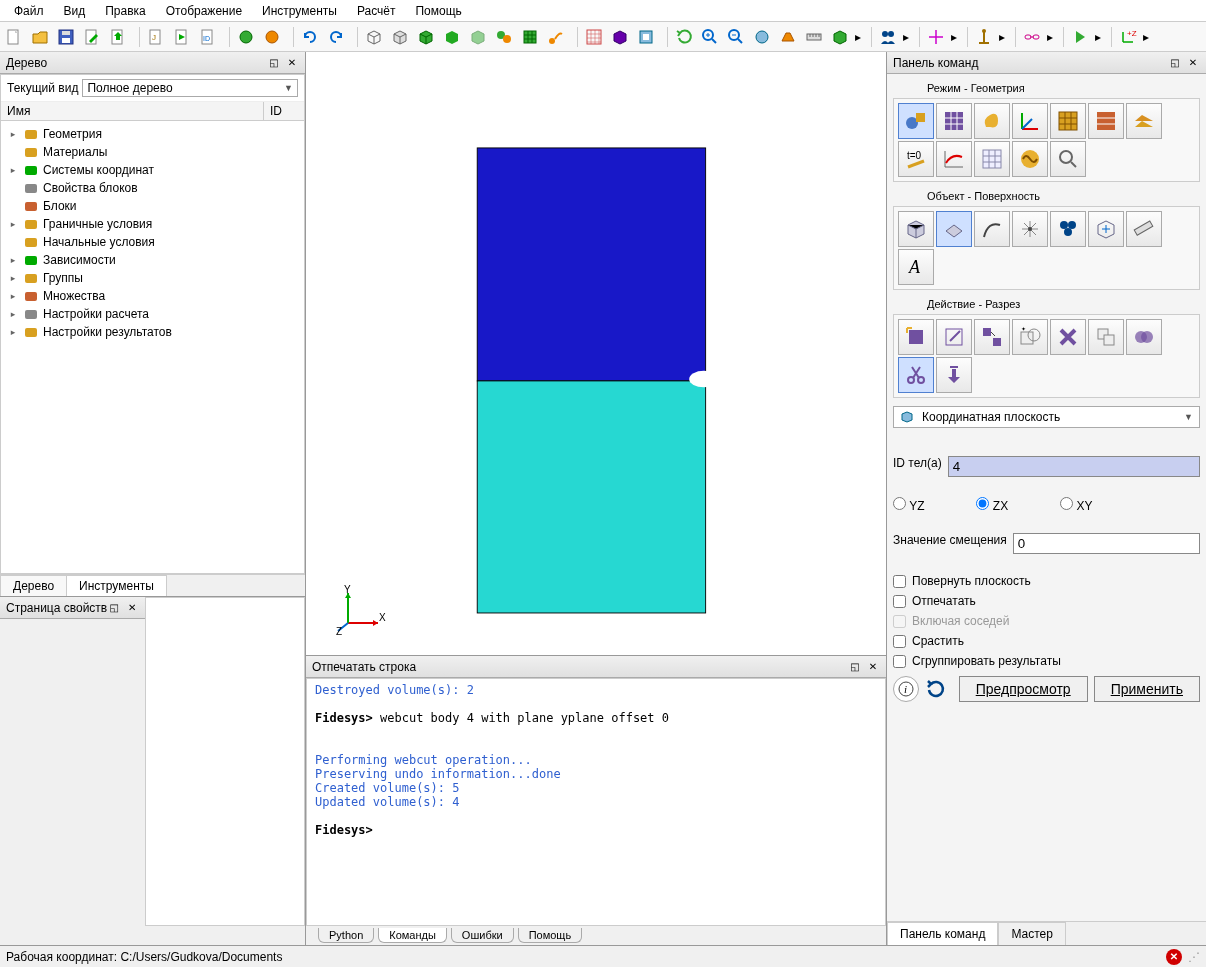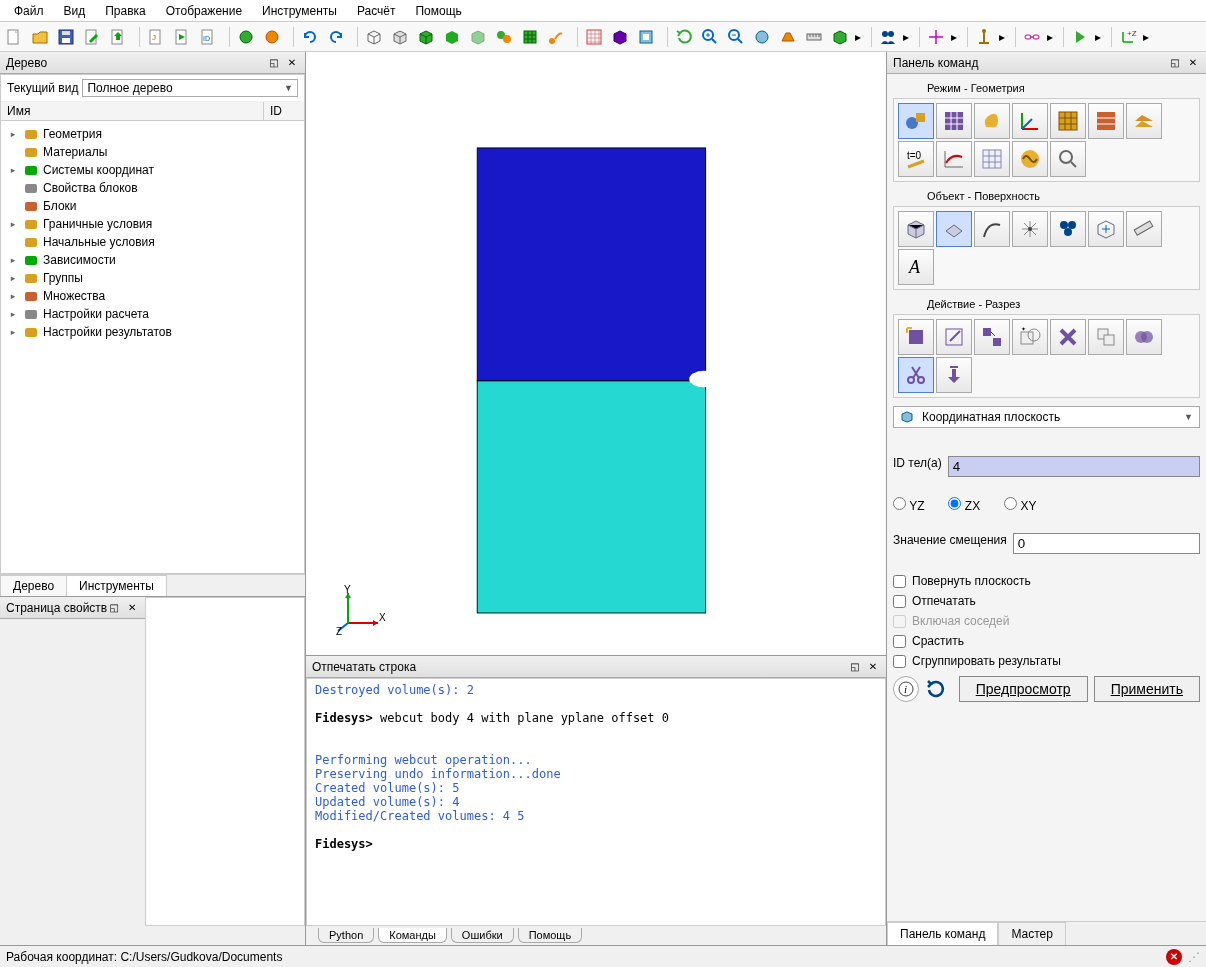--- a/index.html
+++ b/index.html
@@ -48,21 +48,21 @@
 .cp-btn.sel { background: #cfe0ff; border-color: #5080d0; }
 .cp-dropdown { display: flex; align-items: center; border: 1px solid #aaa; background: #fff; padding: 3px 6px; margin: 4px 0; }
 .cp-dropdown span.dd-icon { width: 16px; margin-right: 6px; }
 .cp-dropdown .dd-text { flex: 1; }
 .cp-dropdown .dd-arrow { font-size: 9px; color: #555; }
 .cp-form { padding: 4px 0; }
 .cp-row { display: flex; align-items: flex-start; margin: 20px 0; gap: 6px; }
 .cp-label { font-size: 12px; }
 .cp-input { flex: 1; border: 1px solid #888; padding: 2px 4px; background: #fff; }
 .cp-input.hl { background: #c8cff0; }
-.cp-radio-row { display: flex; gap: 24px; margin: 6px 0; }
+.cp-radio-row { display: flex; gap: 52px; margin: 6px 0; }
 .cp-check-row { display: flex; align-items: center; gap: 6px; margin: 6px 0; }
 .cp-check-row.disabled { color: #999; }
 .cp-actions { display: flex; align-items: center; gap: 6px; margin-top: 8px; }
 .cp-info-btn { width: 26px; height: 26px; border: 1px solid #aaa; border-radius: 13px; display: flex; align-items: center; justify-content: center; cursor: pointer; background: #fff; }
 .cp-act-btn { border: 1px solid #888; background: #f0f0f0; padding: 4px 16px; cursor: pointer; font-size: 14px; text-decoration: underline; }
 .right-tabs { display: flex; border-top: 1px solid #ccc; background: #f0f0f0; }
 .right-tabs .tab { padding: 4px 12px; border: 1px solid #ccc; border-bottom: none; cursor: pointer; font-size: 12px; }
 .right-tabs .tab.active { background: #fff; }
 .statusbar { height: 22px; border-top: 1px solid #999; background: #f0f0f0; display: flex; align-items: center; padding: 0 6px; justify-content: space-between; }
 .status-err { width: 16px; height: 16px; background: #d00000; border-radius: 8px; display: flex; align-items: center; justify-content: center; color: #fff; font-size: 10px; font-weight: bold; }
@@ -499,21 +499,20 @@
       <div class="cmd-body" id="cmd-body">
           <div class="cmd-line cmd-blue">Destroyed volume(s): 2</div>
           <div class="cmd-line ">&nbsp;</div>
           <div class="cmd-line"><span class="cmd-bold">Fidesys&gt;</span><span> webcut body 4 with plane yplane offset 0</span></div>
           <div class="cmd-line ">&nbsp;</div>
           <div class="cmd-line ">&nbsp;</div>
           <div class="cmd-line cmd-blue">Performing webcut operation...</div>
           <div class="cmd-line cmd-blue">Preserving undo information...done</div>
           <div class="cmd-line cmd-blue">Created volume(s): 5</div>
           <div class="cmd-line cmd-blue">Updated volume(s): 4</div>
-          <div class="cmd-line cmd-blue">Modified/Created volumes: 4 5</div>
           <div class="cmd-line ">&nbsp;</div>
           <div class="cmd-line"><span class="cmd-bold">Fidesys&gt;</span><span></span></div>
         </div>
       <div class="cmd-tabs">
         <div class="cmd-tab">Python</div>
         <div class="cmd-tab active">Команды</div>
         <div class="cmd-tab">Ошибки</div>
         <div class="cmd-tab">Помощь</div>
       </div>
     </div>

